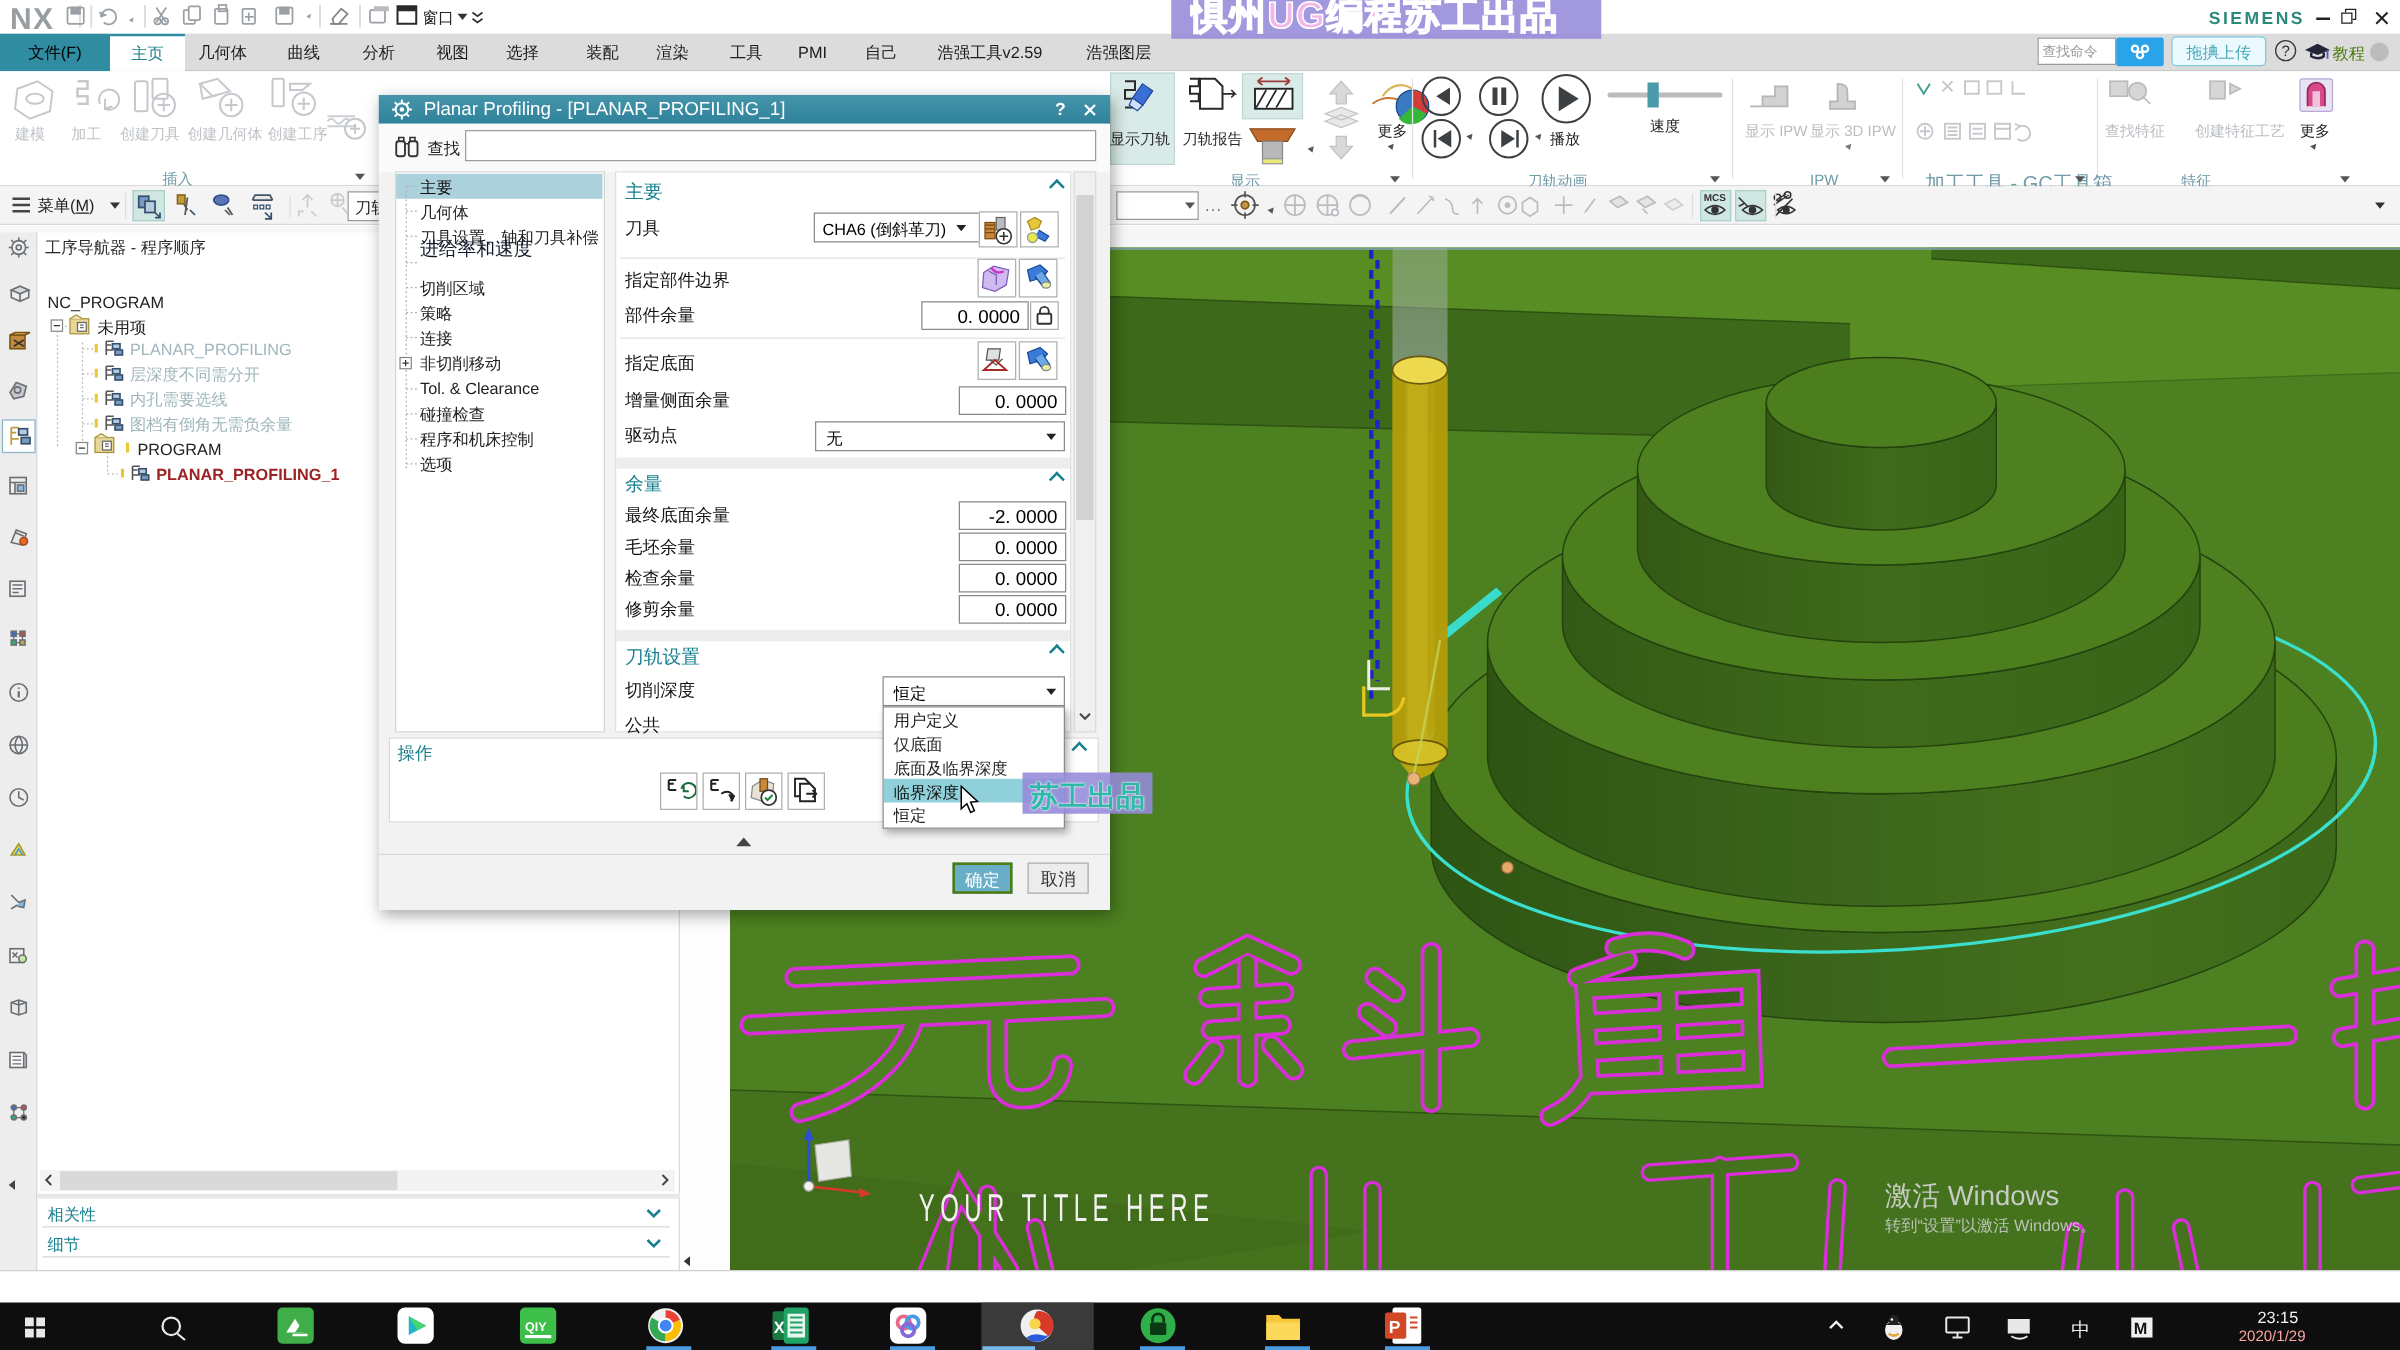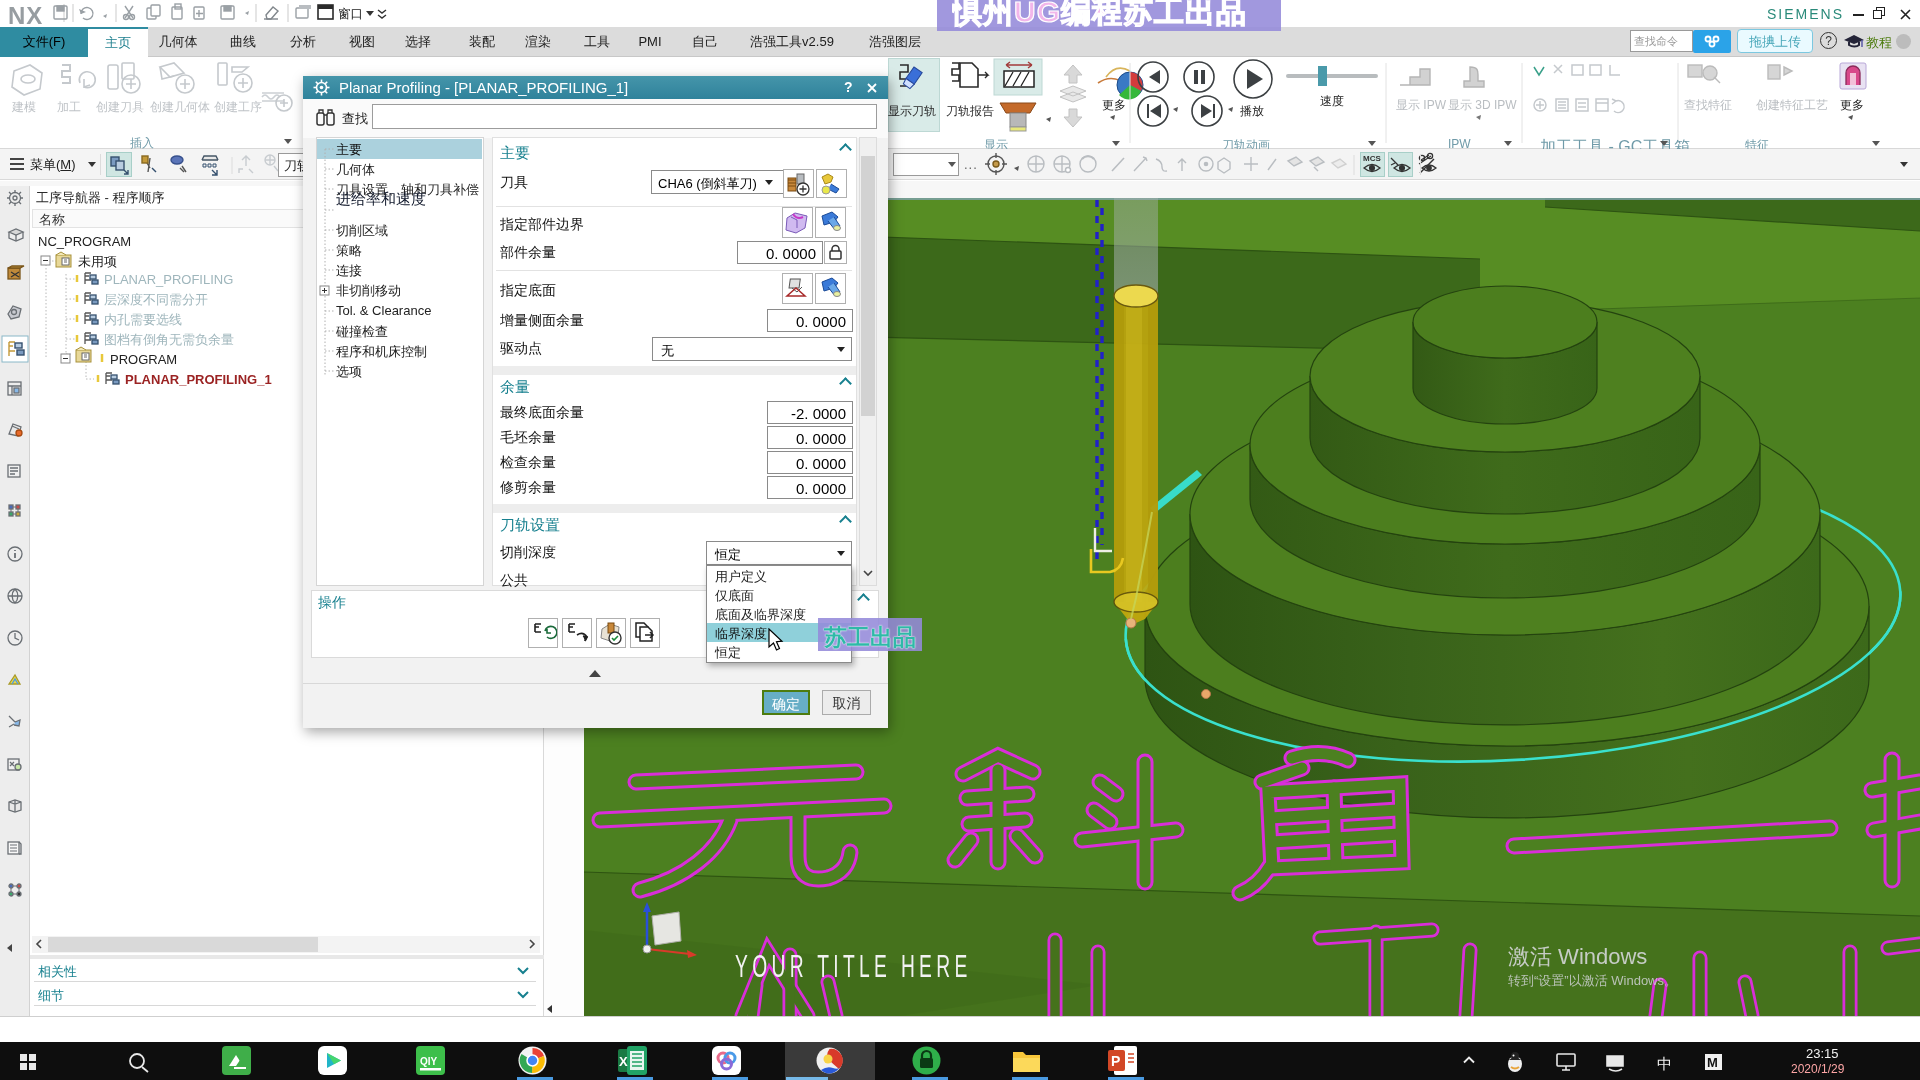--- a/index.html
+++ b/index.html
@@ -467,21 +467,20 @@
             <circle cx="4" cy="12" r="2" fill="#3aa86a"></circle>
             <circle cx="12" cy="12" r="2" fill="#333"></circle>
             <path d="M6 4 h4 M4 6 v4 M12 6 v4 M6 12 h4" stroke-width="1"></path>
           </g>
   </g>
   <path d="M12 758 l-5 4 5 4 z" fill="#444"></path>
  </svg>
 </div>
 <div class="abs" id="panel">
  <div class="abs" style="left:6px;top:3px;font-size:13px;color:#2a2a2a">工序导航器 - 程序顺序</div>
- <div class="abs" style="left:2px;top:23px;width:505px;height:19px;background:#fafafa;border:1px solid #e3e3e3;font-size:13px;color:#333;padding:1px 0 0 6px">名称</div>
  <div class="abs" style="left:8px;top:48px;font-size:13px;color:#222">NC_PROGRAM</div>
 
  <svg class="abs" style="left:0;top:60px" width="514" height="220" viewBox="0 0 514 220">
   <g stroke="#b8b8b8" stroke-dasharray="1.5,2" fill="none">
    <line x1="16" y1="15" x2="16" y2="112"></line>
           <line x1="22" y1="15" x2="30" y2="15"></line>
    <line x1="36" y1="28" x2="36" y2="112"></line>
    <line x1="36" y1="33" x2="46" y2="33"></line>
           <line x1="36" y1="53" x2="46" y2="53"></line>
           <line x1="36" y1="73" x2="46" y2="73"></line>
@@ -1066,21 +1065,21 @@
  <svg class="abs" style="left:462px;top:552px;z-index:55" width="20" height="24" viewBox="0 0 20 24">
         <path d="M4 1 L4 19 L8.5 15 L11.5 22 L14.5 20.5 L11.5 13.7 L17 13.2 Z" fill="#fff" stroke="#000" stroke-width="1.2"></path>
       </svg>
 </div>
 <svg class="abs" style="left:544px;top:1003px;z-index:20" width="10" height="12" viewBox="0 0 10 12">
       <path d="M8 2 L3 6 L8 10 Z" fill="#333"></path>
     </svg>
 <div class="abs" id="overlays" style="left:0;top:0;width:1920px;height:1080px;pointer-events:none;z-index:60">
  <div class="abs" style="left:937px;top:0;width:344px;height:31px;background:rgba(148,138,218,0.88)"></div>
  <div class="abs" style="left:952px;top:-8px;width:330px;height:39px;overflow:hidden;font-size:30px;font-weight:bold;color:#f2b6ea;-webkit-text-stroke:1.2px #fff;letter-spacing:1px">惧州UG编程苏工出品</div>
- <div class="abs" style="left:1767px;top:6px;font-size:14px;font-weight:normal;color:#2a8a7a;letter-spacing:2px">SIEMENS</div>
+ <div class="abs" style="left:1767px;top:6px;font-size:14px;font-weight:bold;color:#2a8a7a;letter-spacing:2px">SIEMENS</div>
  <div class="abs" style="left:1853px;top:14px;width:11px;height:2px;background:#222"></div>
  <div class="abs" style="left:1876px;top:7px;width:9px;height:9px;border:1.5px solid #222"></div>
  <div class="abs" style="left:1873px;top:10px;width:9px;height:9px;border:1.5px solid #222;background:#fff"></div>
  <svg class="abs" style="left:1899px;top:8px" width="13" height="13" viewBox="0 0 13 13">
         <path d="M2 2 L11 11 M11 2 L2 11" stroke="#222" stroke-width="1.6"></path>
       </svg>
  <div class="abs" style="left:818px;top:618px;width:104px;height:33px;background:rgba(148,138,218,0.88)"></div>
  <div class="abs" style="left:824px;top:622px;font-size:23px;font-weight:bold;color:#2fb9a8;text-shadow:0 0 2px #fff,0 0 1px #fff">苏工出品</div>
 </div>
 

